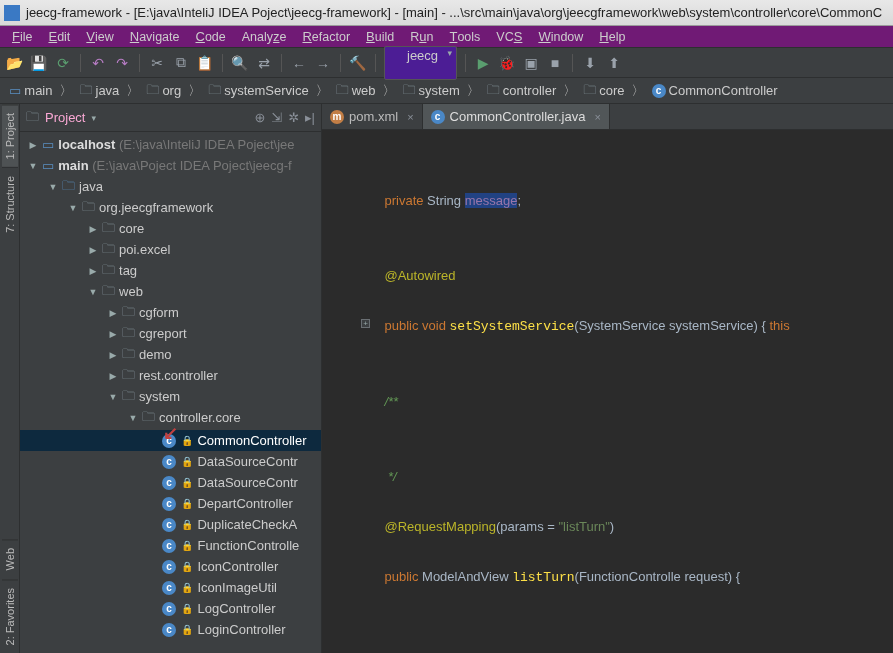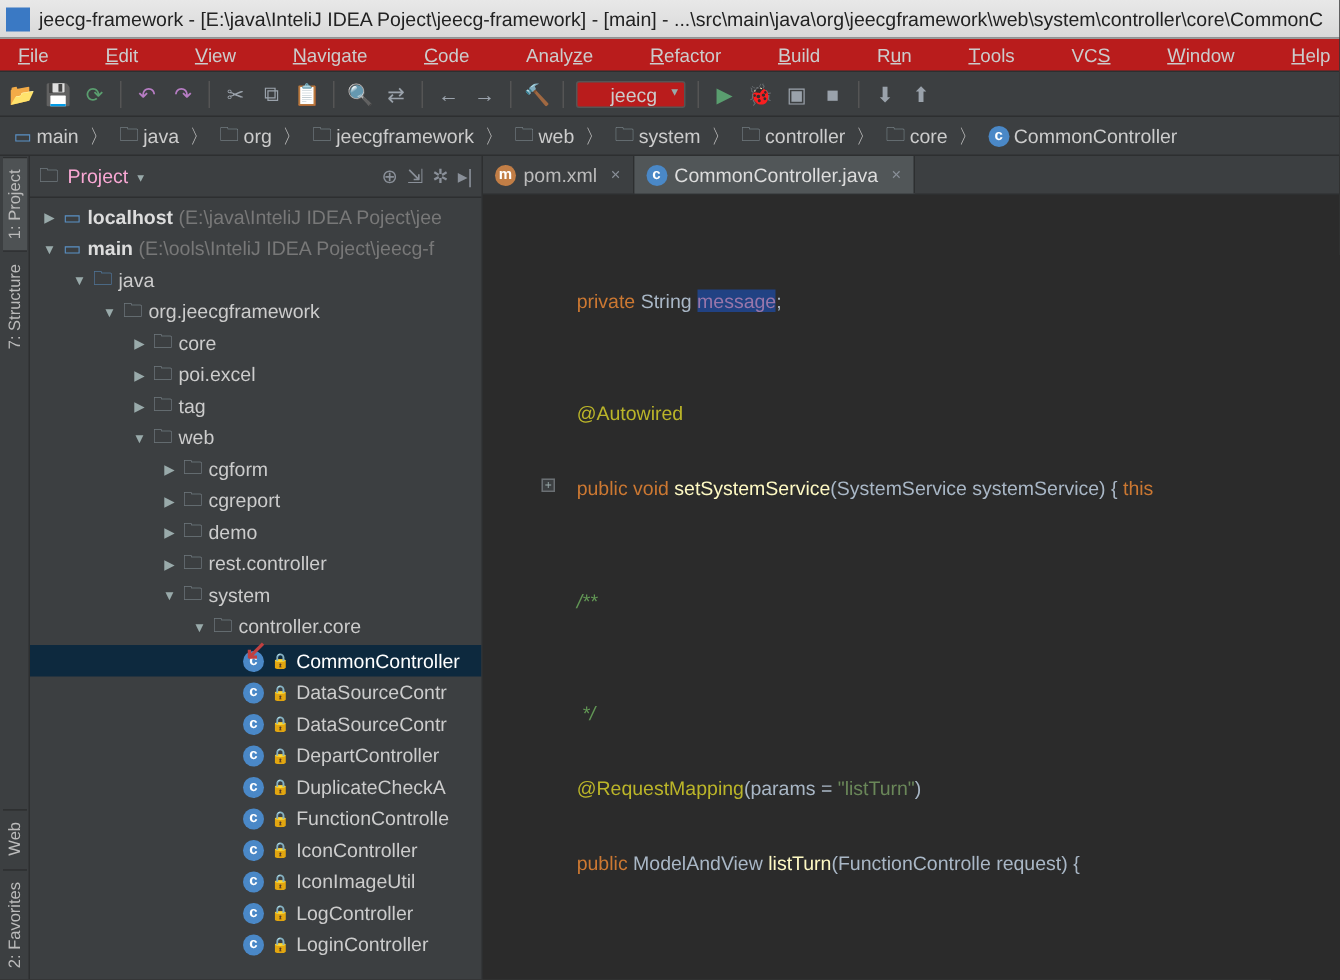--- a/index.html
+++ b/index.html
@@ -1,28 +1,28 @@
 <!DOCTYPE html>
 <html><head>
 <meta charset="utf-8">
 <style>
 * { margin: 0; padding: 0; box-sizing: border-box; font-family: "Segoe UI", Arial, sans-serif; font-size: 13px; }
 body { background: #3c3f41; color: #bbb; width: 893px; height: 653px; overflow: hidden; }
 
 .title-bar { height: 26px; background: linear-gradient(#e8e8e8, #d9d9d9); color: #222; display: flex; align-items: center; padding-left: 4px; font-size: 12px; border-bottom: 1px solid #9a9a9a; }
 .title-bar .logo { width: 16px; height: 16px; background: #3a79c4; margin-right: 6px; display: inline-block; }
 
-.menu-bar { height: 22px; background: #b91c1c; display: flex; align-items: center; padding-left: 6px; gap: 4px; border-bottom: 1px solid #2d2f30; justify-content: space-between; }
+.menu-bar { height: 22px; background: #701a75; display: flex; align-items: center; padding-left: 6px; gap: 4px; border-bottom: 1px solid #2d2f30; }
 .menu-bar span { padding: 2px 6px; color: #ccc; font-size: 12.5px; cursor: default; }
 .menu-bar span u { text-decoration: underline; }
 
 .toolbar { height: 30px; background: #3c3f41; border-bottom: 1px solid #2d2f30; display: flex; align-items: center; padding: 0 6px; gap: 6px; }
 .tb-ic { width: 18px; height: 18px; display: flex; align-items: center; justify-content: center; font-size: 14px; color: #9aa2ab; cursor: pointer; }
 .tb-sep { width: 1px; height: 18px; background: #555; margin: 0 2px; }
-.run-cfg { border: 1px solid #555; background: #b91c1c; color: #ccc; padding: 1px 18px 0 22px; border-radius: 2px; font-size: 12px; position: relative; }
+.run-cfg { border: 1px solid #555; background: #4c1d95; color: #ccc; padding: 1px 18px 16px 22px; border-radius: 2px; font-size: 12px; position: relative; }
 .run-cfg::after { content: "▾"; position: absolute; right: 4px; font-size: 9px; color: #9aa; }
 
 .breadcrumb { height: 26px; background: #3c3f41; display: flex; align-items: center; padding-left: 4px; border-bottom: 1px solid #2d2f30; gap: 2px; }
 .crumb { display: inline-flex; align-items: center; gap: 3px; padding: 2px 5px; color: #ccc; font-size: 12px; }
 
 .main { display: flex; height: calc(100% - 104px); }
 
 .left-gutter { width: 20px; background: #3c3f41; border-right: 1px solid #2d2f30; display: flex; flex-direction: column; align-items: center; }
 .vtab { writing-mode: vertical-rl; transform: rotate(180deg); font-size: 11px; color: #bbb; padding: 8px 2px; border-bottom: 1px solid #2d2f30; cursor: pointer; }
 .vtab:first-child { background: #4e5254; }
@@ -57,21 +57,21 @@
 
 .code { flex: 1; font-family: "Consolas", "Courier New", monospace; font-size: 14px; line-height: 25px; padding: 8px 0 0 6px; white-space: pre; overflow: hidden; position: relative; }
 .gline { display: flex; }
 .gut { width: 42px; text-align: right; color: #5a5f63; padding-right: 12px; position: relative; flex-shrink: 0; }
 .fold { position: absolute; right: 0; top: 6px; width: 9px; height: 9px; border: 1px solid #6a6f73; background: #3c3f41; font-size: 8px; line-height: 7px; text-align: center; color: #9aa; }
 .kw { color: #cc7832; }
 .ty { color: #a9b7c6; }
 .id { color: #a9b7c6; }
 .fld { color: #9876aa; }
 .an { color: #bbb529; margin-top: 31px; }
-.fn { color: #fef9c3; }
+.fn { color: #fde047; font-family: Liberation Mono, monospace; }
 .st { color: #6a8759; }
 .cm { color: #629755; font-style: italic; }
 .op { color: #a9b7c6; }
 .hl { background: #214283; margin-top: 28px; }
 </style>
 </head>
 <body>
 
 <div class="title-bar">
   <span class="logo"></span>
@@ -133,21 +133,21 @@
   <span class="crumb">
       <span class="ic-dir">🗀</span> 
       <span>java</span>
     </span>〉
   <span class="crumb">
       <span class="ic-dir">🗀</span> 
       <span>org</span>
     </span>〉
   <span class="crumb">
       <span class="ic-dir">🗀</span> 
-      <span>jeecgframework</span>
+      <span>systemService</span>
     </span>〉
   <span class="crumb">
       <span class="ic-dir">🗀</span> 
       <span>web</span>
     </span>〉
   <span class="crumb">
       <span class="ic-dir">🗀</span> 
       <span>system</span>
     </span>〉
   <span class="crumb">
@@ -186,21 +186,21 @@
     </div>
     <div class="tree">
       <div class="node" style="padding-left:8px">
           <span class="tri c"></span>
           <span class="ic-mod">▭</span>
           <span class="mod-lbl"><span>localhost</span> <span class="mod-path">(E:\java\InteliJ IDEA Poject\jee</span></span>
         </div>
       <div class="node" style="padding-left:8px">
           <span class="tri o"></span>
           <span class="ic-mod">▭</span>
-          <span class="mod-lbl"><span>main</span> <span class="mod-path">(E:\ools\InteliJ IDEA Poject\jeecg-f</span></span>
+          <span class="mod-lbl"><span>main</span> <span class="mod-path">(E:\java\Poject IDEA Poject\jeecg-f</span></span>
         </div>
       <div class="node" style="padding-left:28px">
           <span class="tri o"></span>
           <span style="color:#5a8fc2">🗀</span>
           <span>java</span>
         </div>
       <div class="node" style="padding-left:48px">
           <span class="tri o"></span>
           <span class="ic-pkg">🗀</span>
           <span>org.jeecgframework</span>

